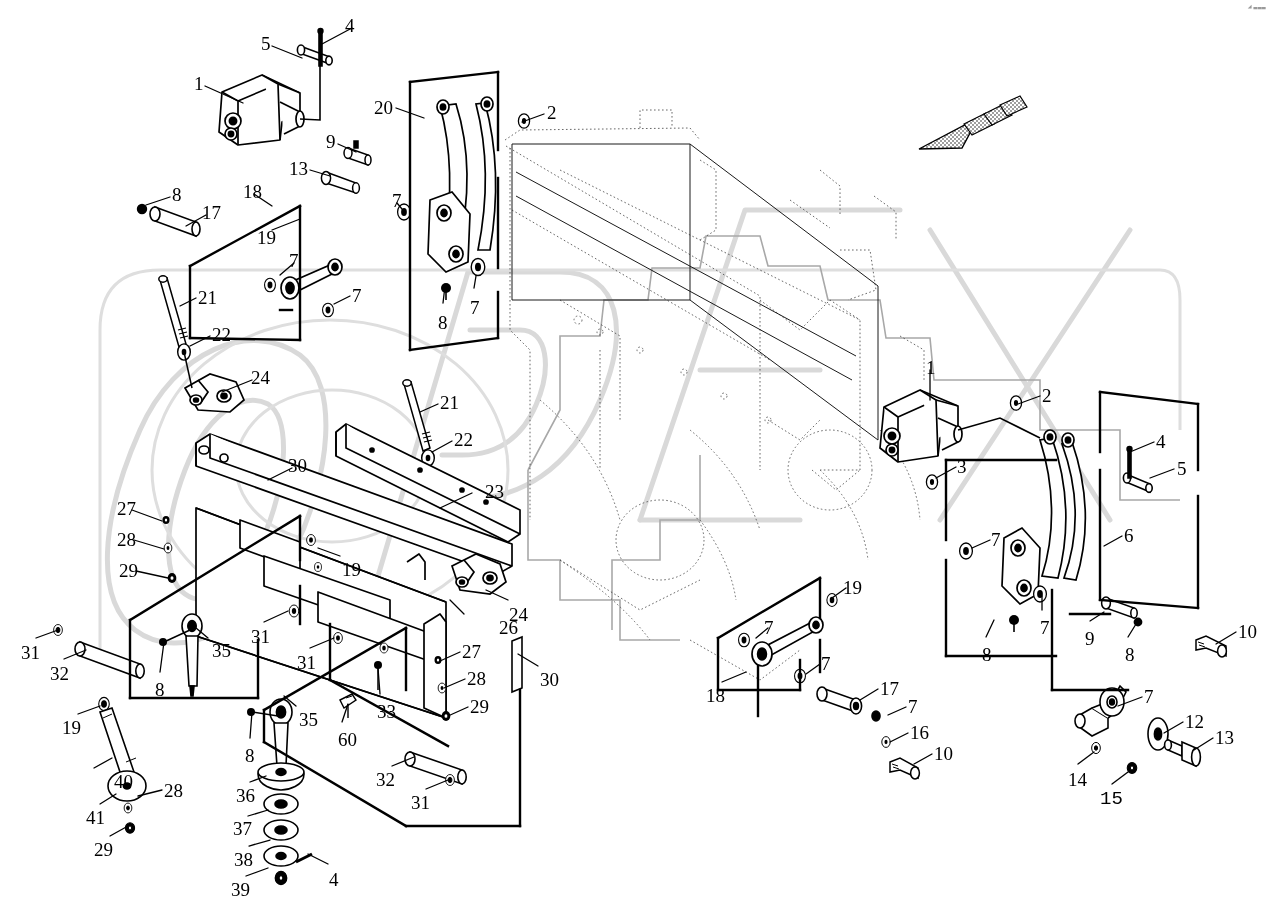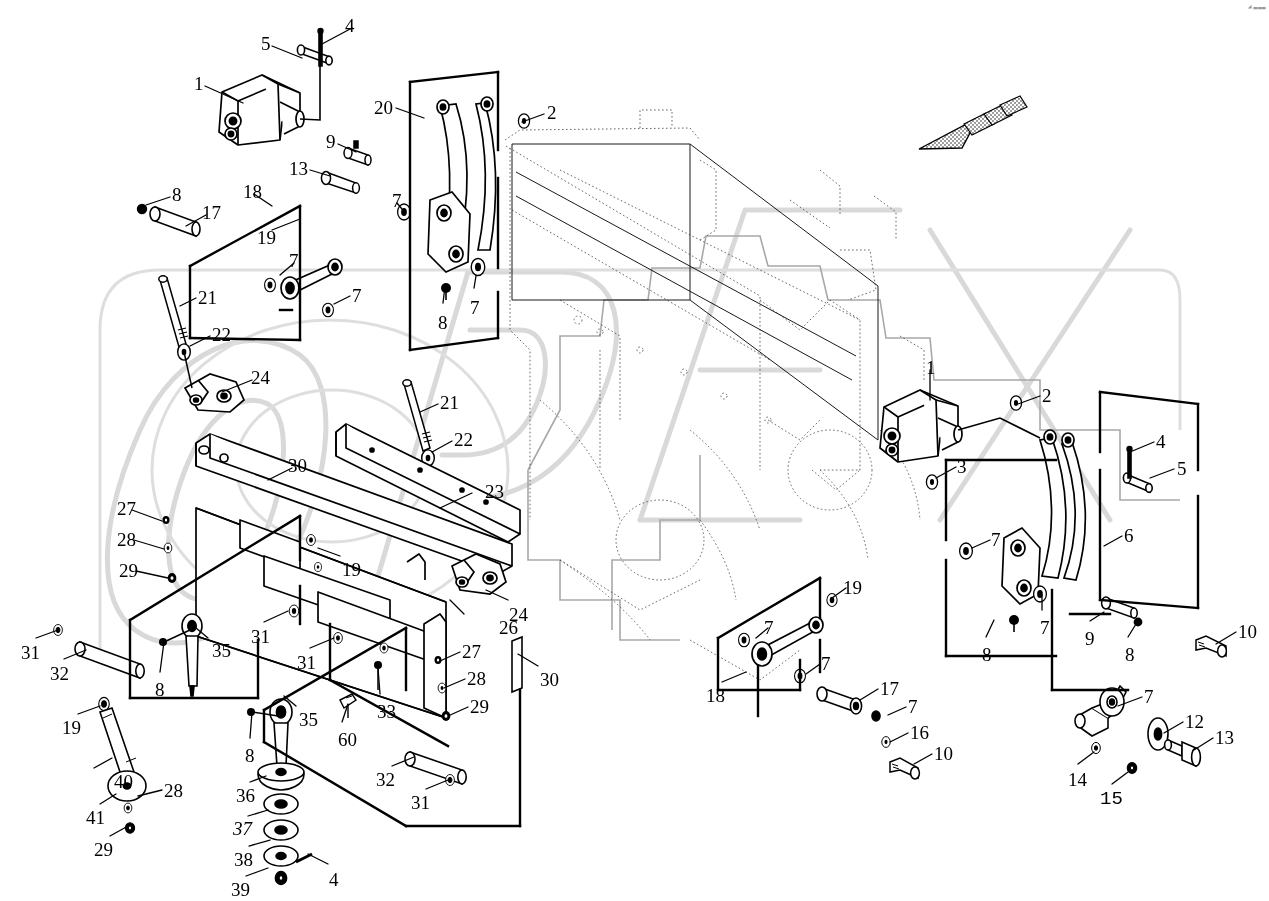--- a/index.html
+++ b/index.html
@@ -712,21 +712,21 @@
       <div class="callout" style="left: 50px; top: 664px;">32</div>
       <div class="callout" style="left: 212px; top: 641px;">35</div>
       <div class="callout" style="left: 155px; top: 680px;">8</div>
       <div class="callout" style="left: 251px; top: 627px;">31</div>
       <div class="callout" style="left: 297px; top: 653px;">31</div>
       <div class="callout" style="left: 299px; top: 710px;">35</div>
       <div class="callout" style="left: 245px; top: 746px;">8</div>
       <div class="callout" style="left: 377px; top: 702px;">33</div>
       <div class="callout" style="left: 338px; top: 730px;">60</div>
       <div class="callout" style="left: 236px; top: 786px;">36</div>
-      <div class="callout" style="left: 233px; top: 819px; font-style: italic;">37</div>
+      <div class="callout" style="left: 233px; top: 819px;">37</div>
       <div class="callout" style="left: 234px; top: 850px;">38</div>
       <div class="callout" style="left: 231px; top: 880px;">39</div>
       <div class="callout" style="left: 329px; top: 870px;">4</div>
       <div class="callout" style="left: 376px; top: 770px;">32</div>
       <div class="callout" style="left: 411px; top: 793px;">31</div>
       <div class="callout" style="left: 62px; top: 718px;">19</div>
       <div class="callout" style="left: 78px; top: 772px; margin-left: 36px;">40</div>
       <div class="callout" style="left: 86px; top: 808px;">41</div>
       <div class="callout" style="left: 164px; top: 781px;">28</div>
       <div class="callout" style="left: 94px; top: 840px;">29</div>

